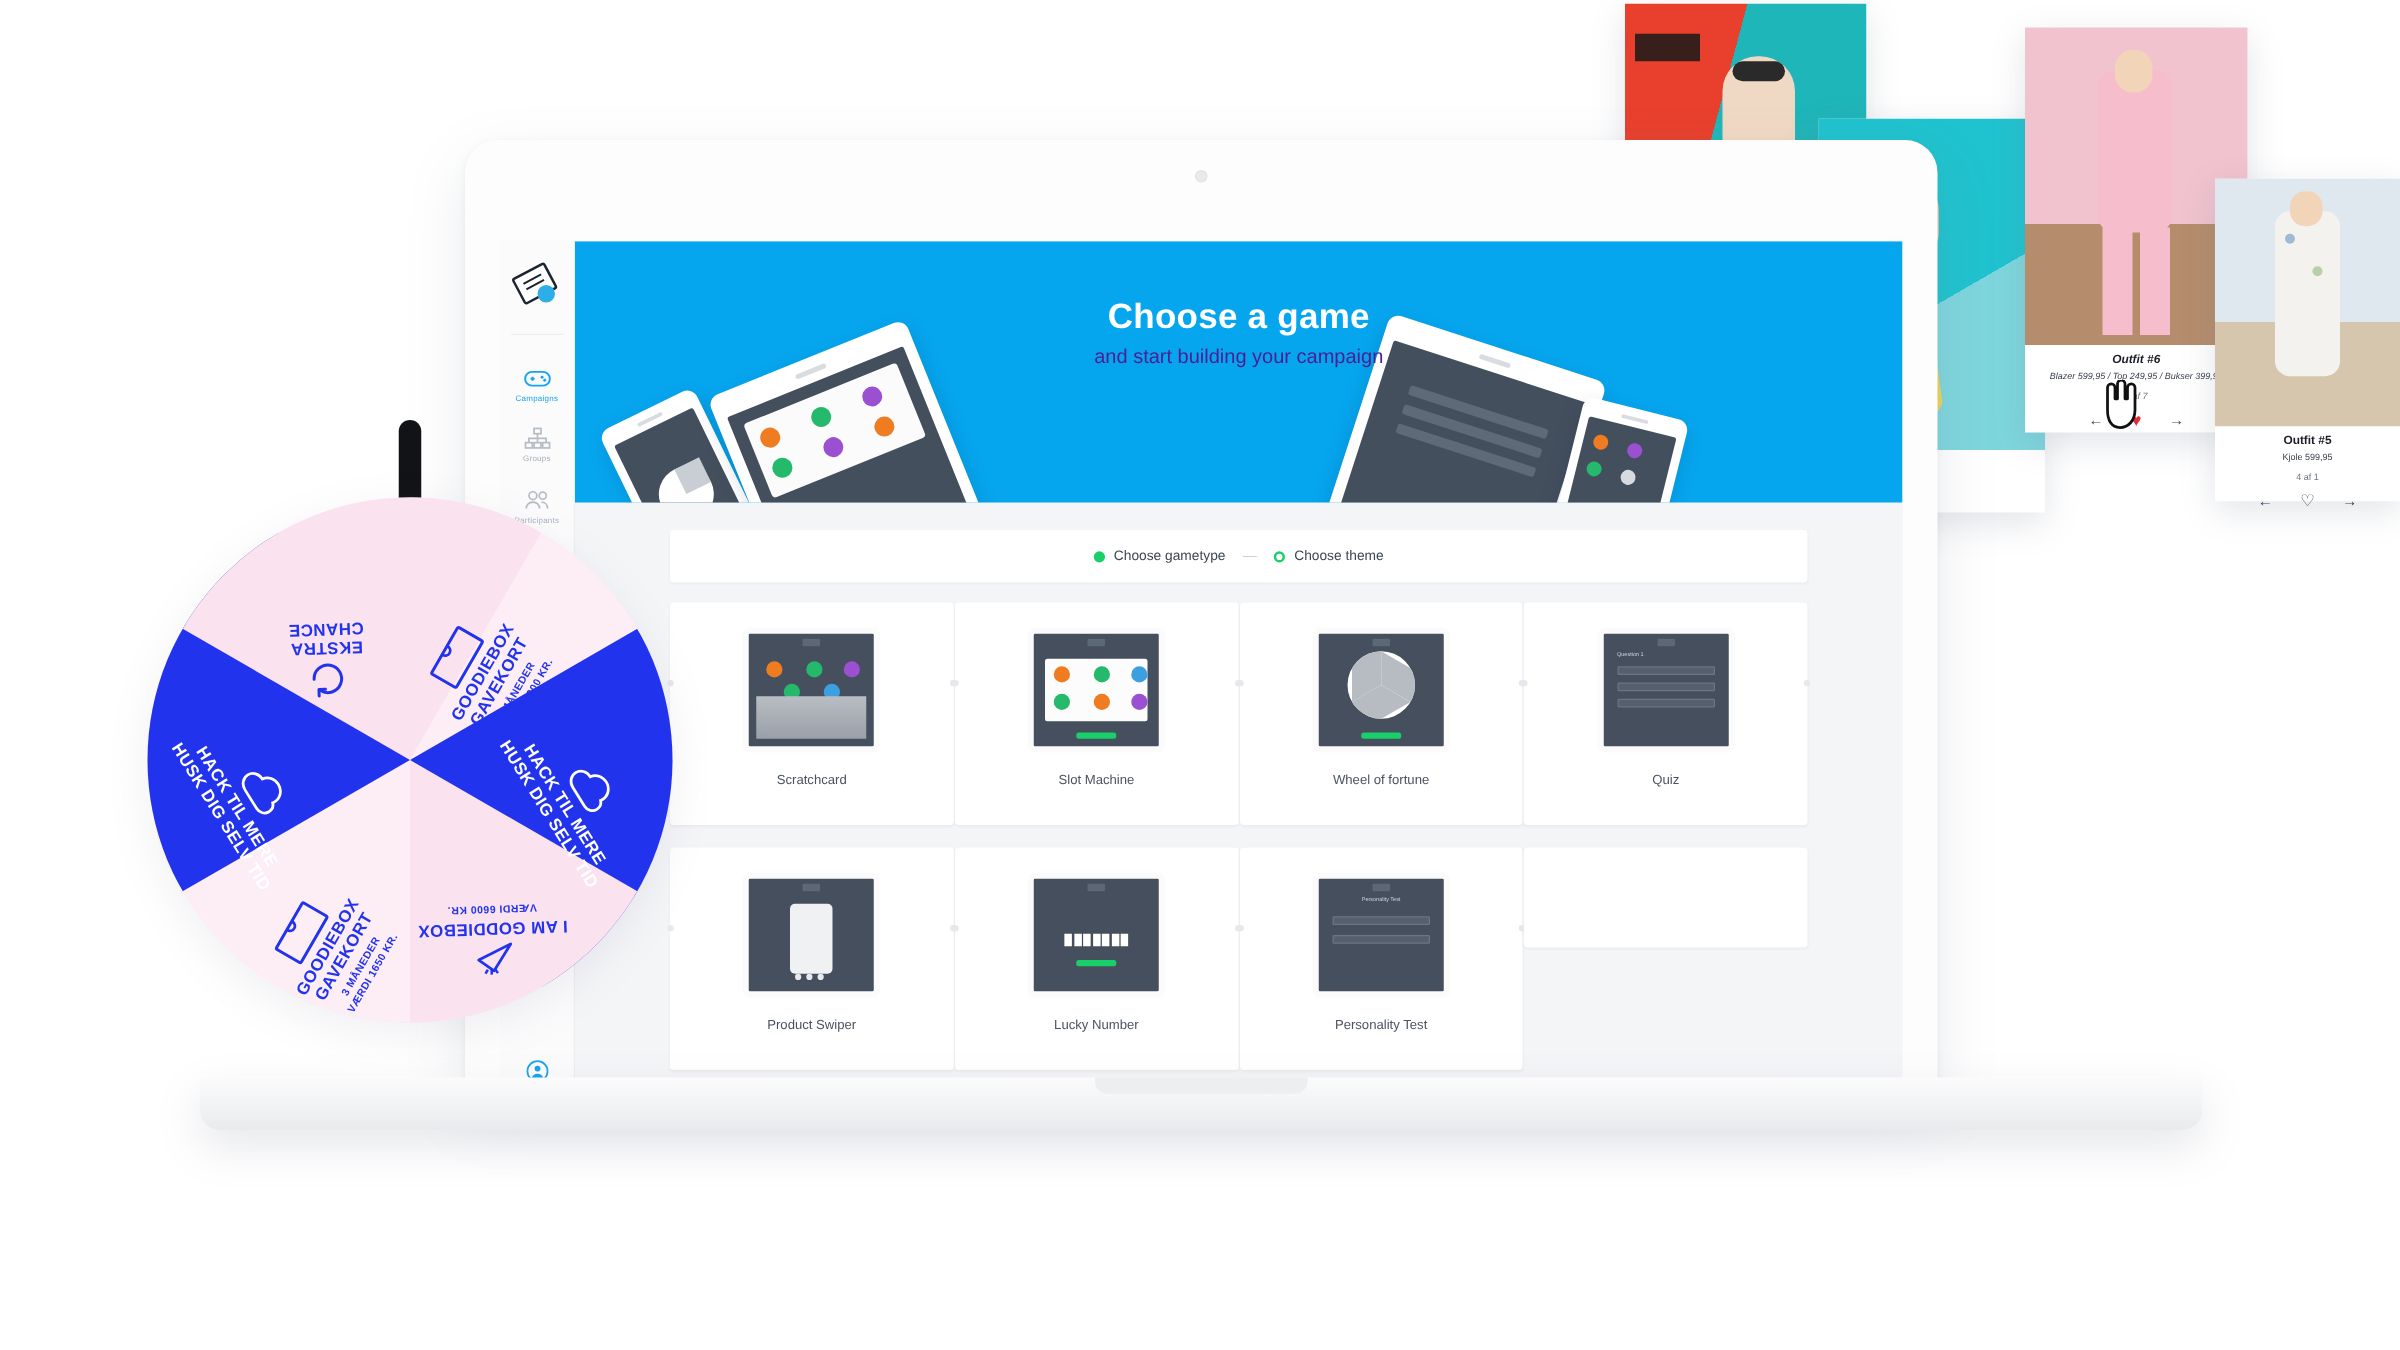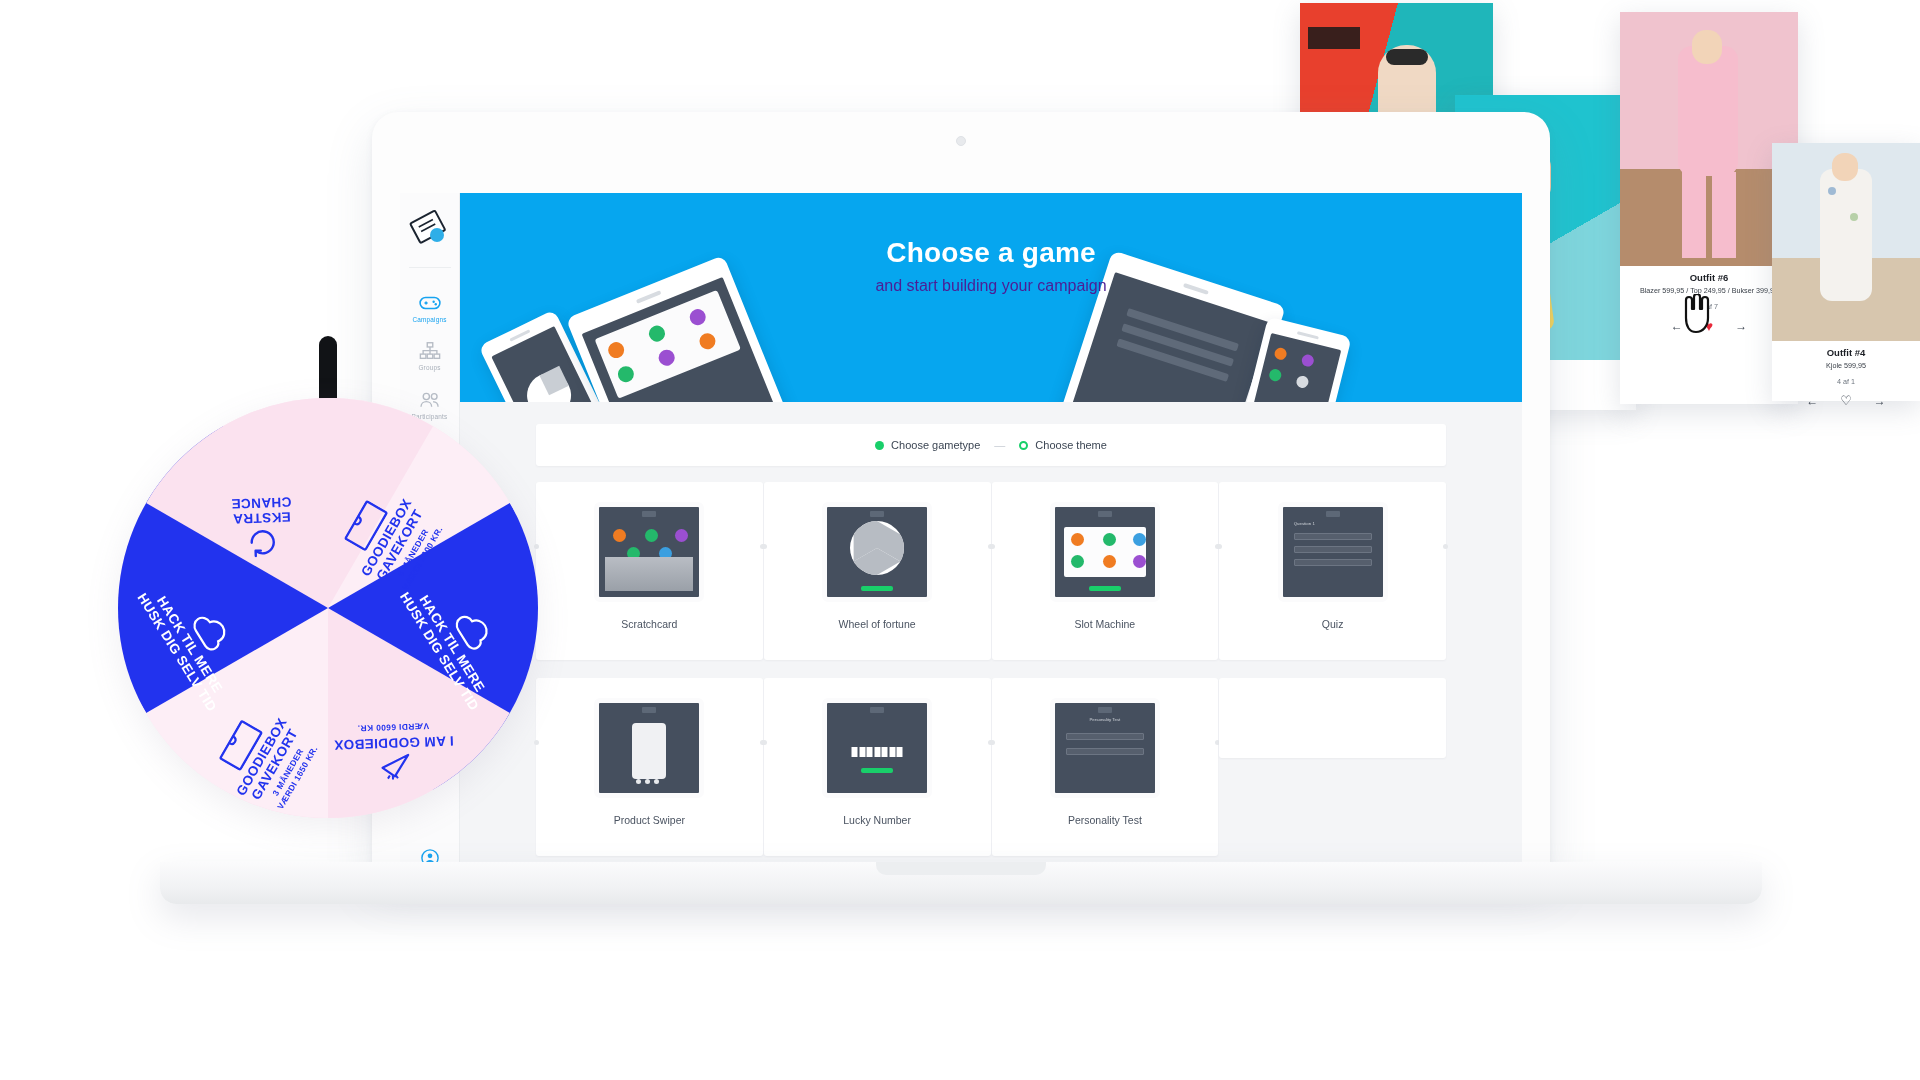--- a/index.html
+++ b/index.html
@@ -159,21 +159,21 @@
 <div class="pcard" style="left:1455px; top:95px; width:181px; height:315px;">
   <div class="ph" style="height:265px; background:linear-gradient(150deg,#1fc3cf 0 55%,#7ed6dd 55% 100%);">
     <div style="position:absolute;left:22px;top:90px;width:68px;height:150px;background:#f2d35a;border-radius:10px;transform:rotate(-8deg);"></div>
     <div style="position:absolute;left:60px;top:56px;width:36px;height:52px;background:#f3c9a6;border-radius:16px;"></div>
   </div>
   <div class="meta">
     <div class="p-title"></div>
   </div>
 </div>
 
-<div class="pcard" style="left:1620px; top:12px; width:178px; height:392px;">
+<div class="pcard" style="left:1620px; top:22px; width:178px; height:324px;font-style:italic;">
   <div class="ph" style="height:254px; background:linear-gradient(180deg,#f0c3ce 0 62%,#b58c6c 62% 100%);">
     <div style="position:absolute;left:58px;top:34px;width:60px;height:130px;background:#f6bdcd;border-radius:14px;"></div>
     <div style="position:absolute;left:72px;top:18px;width:30px;height:34px;background:#f2d4b8;border-radius:14px;"></div>
     <div style="position:absolute;left:62px;top:160px;width:24px;height:86px;background:#f6bdcd;"></div>
     <div style="position:absolute;left:92px;top:160px;width:24px;height:86px;background:#f6bdcd;"></div>
   </div>
   <div class="meta">
     <div class="p-title">Outfit #6</div>
     <div class="p-price">Blazer 599,95 / Top 249,95 / Bukser 399,95</div>
     <div class="p-count">6 af 7</div>
@@ -189,21 +189,21 @@
 </div>
 
 <div class="pcard" style="left:1772px; top:143px; width:148px; height:258px;">
   <div class="ph" style="height:198px; background:linear-gradient(180deg,#dfe8ee 0 58%,#d7c6ae 58% 100%);">
     <div style="position:absolute;left:48px;top:26px;width:52px;height:132px;background:#f4f2ee;border-radius:12px;"></div>
     <div style="position:absolute;left:60px;top:10px;width:26px;height:28px;background:#f2d4b8;border-radius:12px;"></div>
     <div style="position:absolute;left:56px;top:44px;width:8px;height:8px;border-radius:50%;background:#9fbad4;"></div>
     <div style="position:absolute;left:78px;top:70px;width:8px;height:8px;border-radius:50%;background:#b7d0a8;"></div>
   </div>
   <div class="meta">
-    <div class="p-title">Outfit #4</div>
+    <div class="p-title">Outfit #5</div>
     <div class="p-price">Kjole 599,95</div>
     <div class="p-count">4 af 1</div>
     <div class="p-nav">
       <span>←</span>
       <span class="heart-out">♡</span>
       <span>→</span>
     </div>
   </div>
 </div>
 
@@ -363,45 +363,45 @@
               <div class="sc-img"></div>
             </div>
             <div class="gname">Scratchcard</div>
           </div>
 
           <div class="gcard">
             <span class="nubL"></span>
                 <span class="nubR"></span>
             <div class="thumb">
               <span class="cam"></span>
-              <div class="wheelthumb">
-                <div class="wseg" style="transform:rotate(0deg) skewY(30deg);"></div>
-                <div class="wseg" style="transform:rotate(120deg) skewY(30deg);"></div>
-                <div class="wseg" style="transform:rotate(240deg) skewY(30deg);"></div>
-              </div>
-              <span class="pill"></span>
-            </div>
-            <div class="gname">Wheel of fortune</div>
-          </div>
-
-          <div class="gcard">
-            <span class="nubL"></span>
-                <span class="nubR"></span>
-            <div class="thumb">
-              <span class="cam"></span>
               <div style="position:absolute;left:9px;top:20px;right:9px;height:50px;background:#fcfcfd;border-radius:2px;"></div>
               <span class="cdot" style="left:16px;top:26px;background:#f07c22;"></span>
               <span class="cdot" style="left:48px;top:26px;background:#24b96b;"></span>
               <span class="cdot" style="left:78px;top:26px;background:#3b9fe0;"></span>
               <span class="cdot" style="left:16px;top:48px;background:#24b96b;"></span>
               <span class="cdot" style="left:48px;top:48px;background:#f07c22;"></span>
               <span class="cdot" style="left:78px;top:48px;background:#9b4fd1;"></span>
               <span class="pill"></span>
             </div>
             <div class="gname">Slot Machine</div>
+          </div>
+
+          <div class="gcard">
+            <span class="nubL"></span>
+                <span class="nubR"></span>
+            <div class="thumb">
+              <span class="cam"></span>
+              <div class="wheelthumb">
+                <div class="wseg" style="transform:rotate(0deg) skewY(30deg);"></div>
+                <div class="wseg" style="transform:rotate(120deg) skewY(30deg);"></div>
+                <div class="wseg" style="transform:rotate(240deg) skewY(30deg);"></div>
+              </div>
+              <span class="pill"></span>
+            </div>
+            <div class="gname">Wheel of fortune</div>
           </div>
 
           <div class="gcard">
             <span class="nubL"></span>
                 <span class="nubR"></span>
             <div class="thumb">
               <span class="cam"></span>
               <div class="qtitle">Question 1</div>
               <div class="qbox" style="top:26px;"></div>
               <div class="qbox" style="top:39px;"></div>

